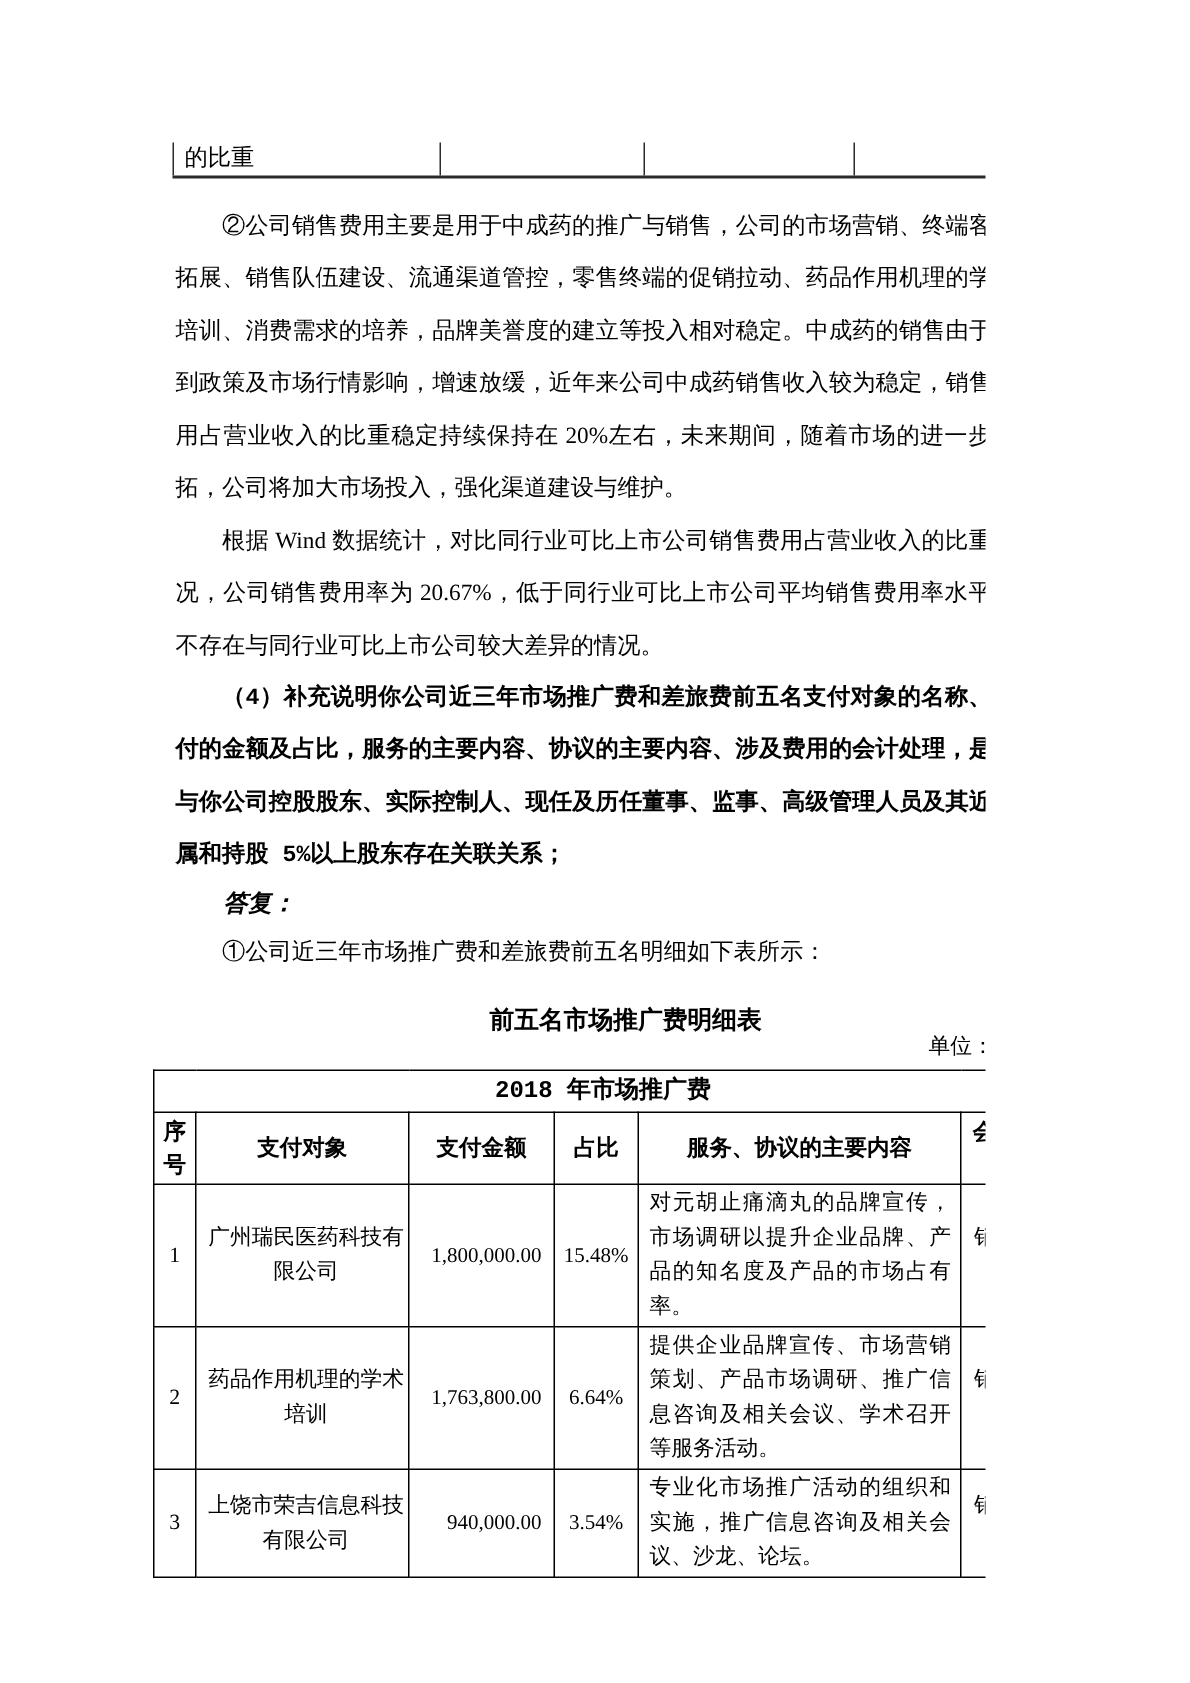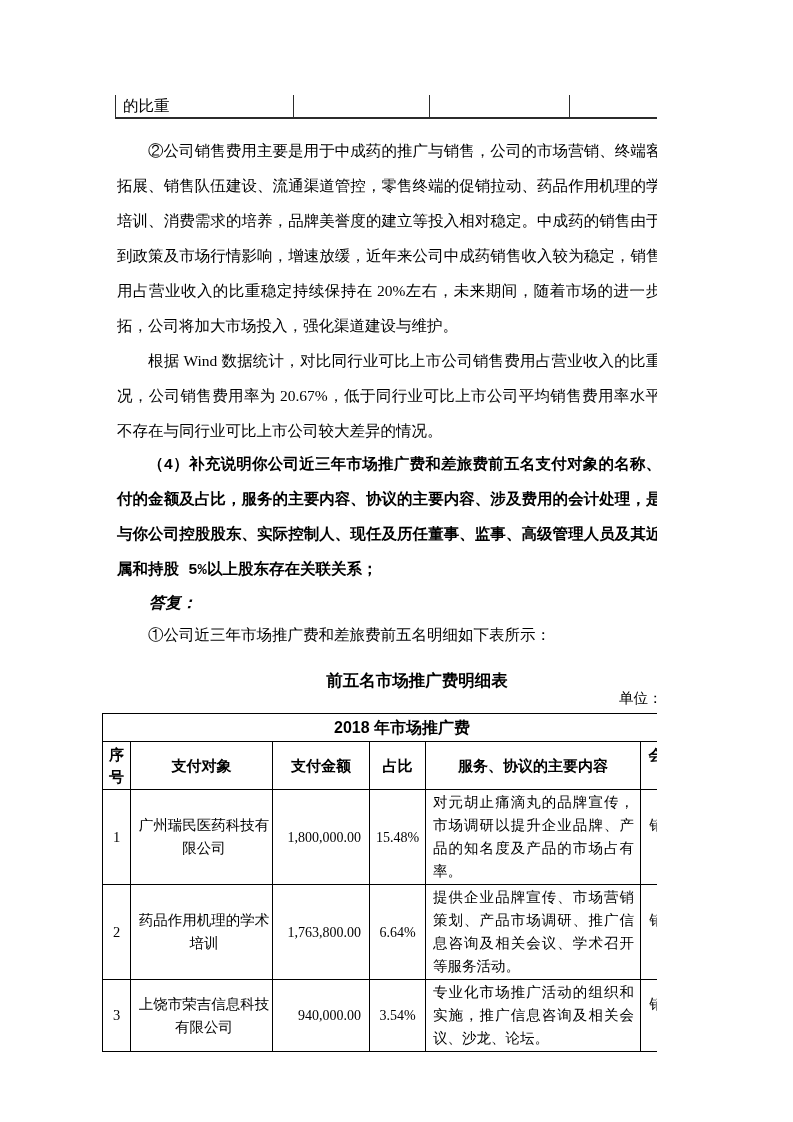--- a/index.html
+++ b/index.html
@@ -100,21 +100,21 @@
   .promo-table td, .promo-table th {
     border: 1px solid #000000;
     vertical-align: middle;
     line-height: 23px;
     padding: 1px 2px;
     word-break: break-all;
   }
   .promo-table .year-row td {
     height: 27px;
     text-align: center;
-    font-family: Liberation Sans, sans-serif;
+    font-family: Liberation Mono, monospace;
     font-weight: bold;
     font-size: 16px;
     padding: 0;
   }
   .promo-table .head-row th {
     height: 47px;
     text-align: center;
     font-family: "Liberation Sans", "DejaVu Sans", sans-serif;
     font-weight: bold;
     font-size: 15px;

